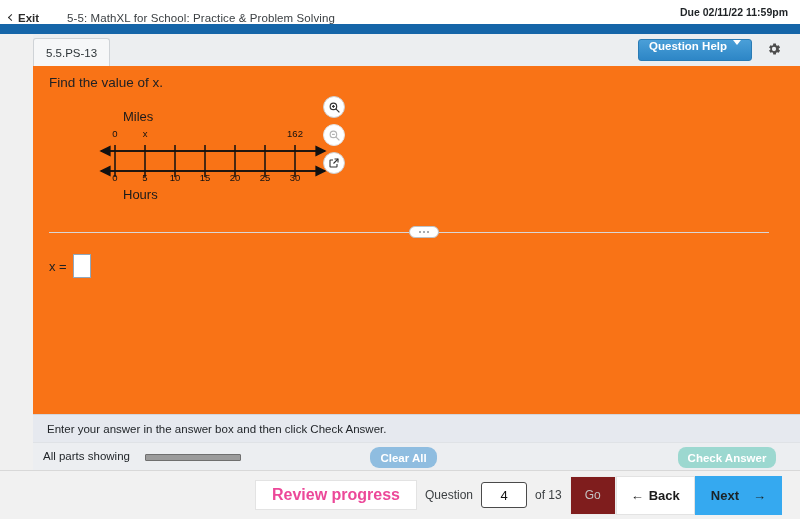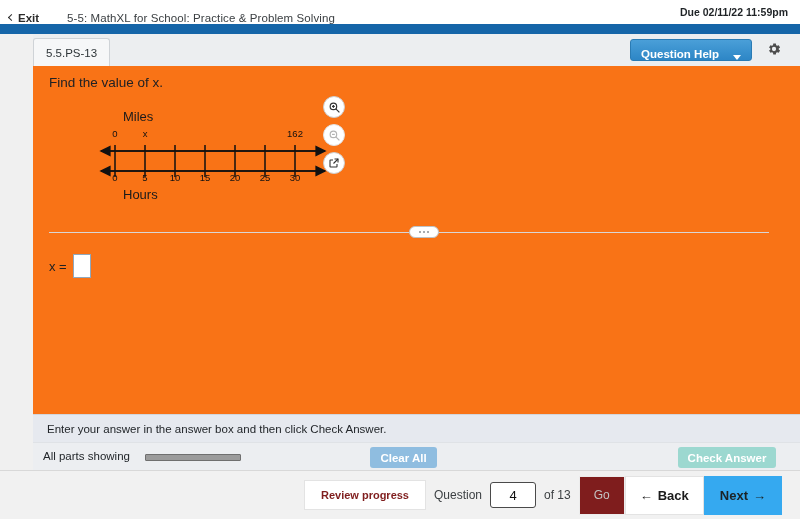--- a/index.html
+++ b/index.html
@@ -59,21 +59,21 @@
     border-radius:3px 3px 0 0;
     display:flex; align-items:center; justify-content:center;
     padding:0 12px; font-size:11.5px; color:#2e3538;
     cursor:pointer;
   }
   .qhelp {
     position:absolute; right:48px; top:5px; height:22px;
     background:linear-gradient(#4a9fd8,#2d86c6);
     border:1px solid #2a7bb4; border-radius:3px;
     color:#fff; font-size:11.5px; font-weight:bold;
-    display:flex; align-items:flex-end; gap:14px; padding:0 10px;
+    display:flex; align-items:flex-start; gap:6px; padding:0 10px;
     cursor:pointer;
   }
   .caret-down {
     width:0;height:0;border-left:4.5px solid transparent;
     border-right:4.5px solid transparent;border-top:5px solid #fff;
   }
   .gear { position:absolute; right:18px; top:7px; cursor:pointer; }
 
   
   .content {
@@ -146,40 +146,40 @@
   }
   .allparts {
     position:absolute; left:10px; top:7px; font-size:11.5px; color:#22262a;
   }
   .progress {
     position:absolute; left:112px; top:11px; width:96px; height:7px;
     background:#9b9b9b; border:1px solid #6f6f6f; border-radius:1px;
   }
   .btn-clear {
     position:absolute; left:337px; top:4px; width:67px; height:21px;
-    background:#8fbde0; border-radius:3px; color:#fff;
+    background:#8fbde0; border-radius:9px; color:#fff;
     font-size:11.5px; font-weight:bold;
     display:flex;align-items:center;justify-content:center; cursor:pointer;
   }
   .btn-check {
     position:absolute; right:24px; top:4px; width:98px; height:21px;
-    background:#9cd8d0; border-radius:3px; color:#fff;
+    background:#9cd8d0; border-radius:8px; color:#fff;
     font-size:11.5px; font-weight:bold;
     display:flex;align-items:center;justify-content:center; cursor:pointer;
   }
 
   
   .bottomnav {
     position:absolute; left:0; top:470px; width:800px; height:49px;
     background:#f1f1f1; border-top:1px solid #d8d8d8;
     display:flex; align-items:center; justify-content:flex-end;
   }
   .nav-review {
     height:30px; padding:0 16px; background:#fff; border:1px solid #e3e3e3;
-    display:flex;align-items:center; font-size:11px; color:#7f1d1d;
+    display:flex;align-items:center; font-size:16px; color:#ec4899;
     font-weight:bold; cursor:pointer;
   }
   .nav-qgroup {
     height:49px; display:flex; align-items:center; gap:8px;
     padding:0 8px; font-size:12px; color:#3c4043;
   }
   .qinput {
     width:46px;height:26px;border:1px solid #4a4a4a;border-radius:3px;
     background:#fff; font-size:13px; color:#111;
     display:flex;align-items:center;justify-content:center; cursor:text;
@@ -189,21 +189,21 @@
     display:flex;align-items:center;justify-content:center;
     font-size:12px;color:#c3c3c3; cursor:default;
   }
   .nav-back {
     height:39px;padding:0 14px;background:#fff;border:1px solid #e3e3e3;
     display:flex;align-items:center;gap:5px;
     font-size:13px;color:#1b1b1b;font-weight:bold;cursor:pointer;
   }
   .nav-next {
     height:39px;padding:0 16px;background:#35a9f0;
-    display:flex;align-items:center;gap:5px;
+    display:flex;align-items:center;gap:14px;
     font-size:13px;color:#1b2326;font-weight:bold;cursor:pointer;
     margin-right:18px;
   }
 </style>
 </head>
 <body>
 
 <div id="app">
 
   <div class="topbar">

